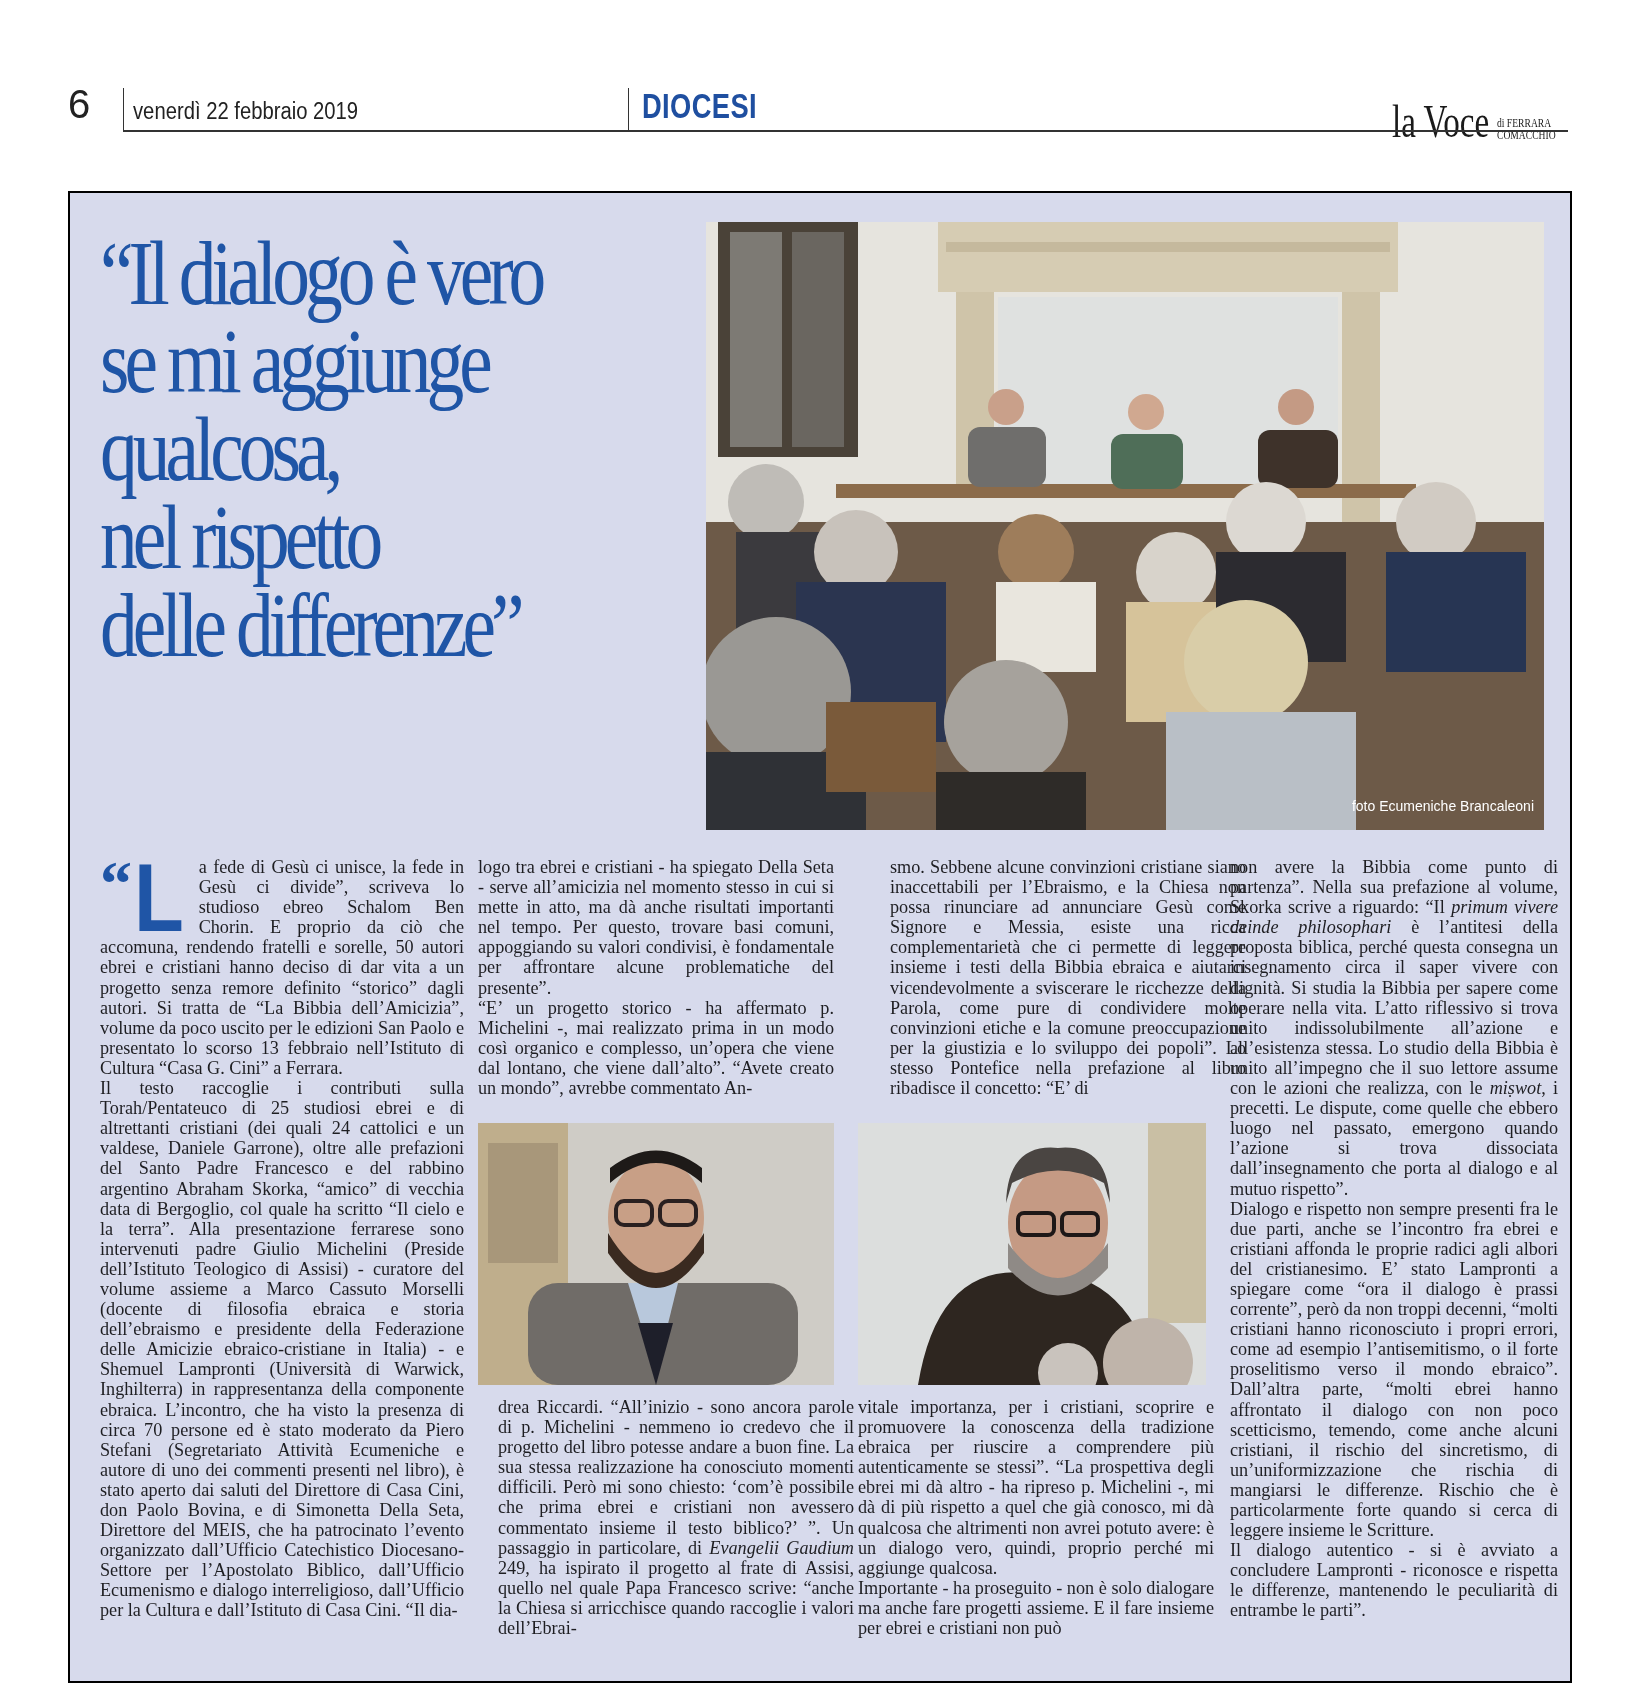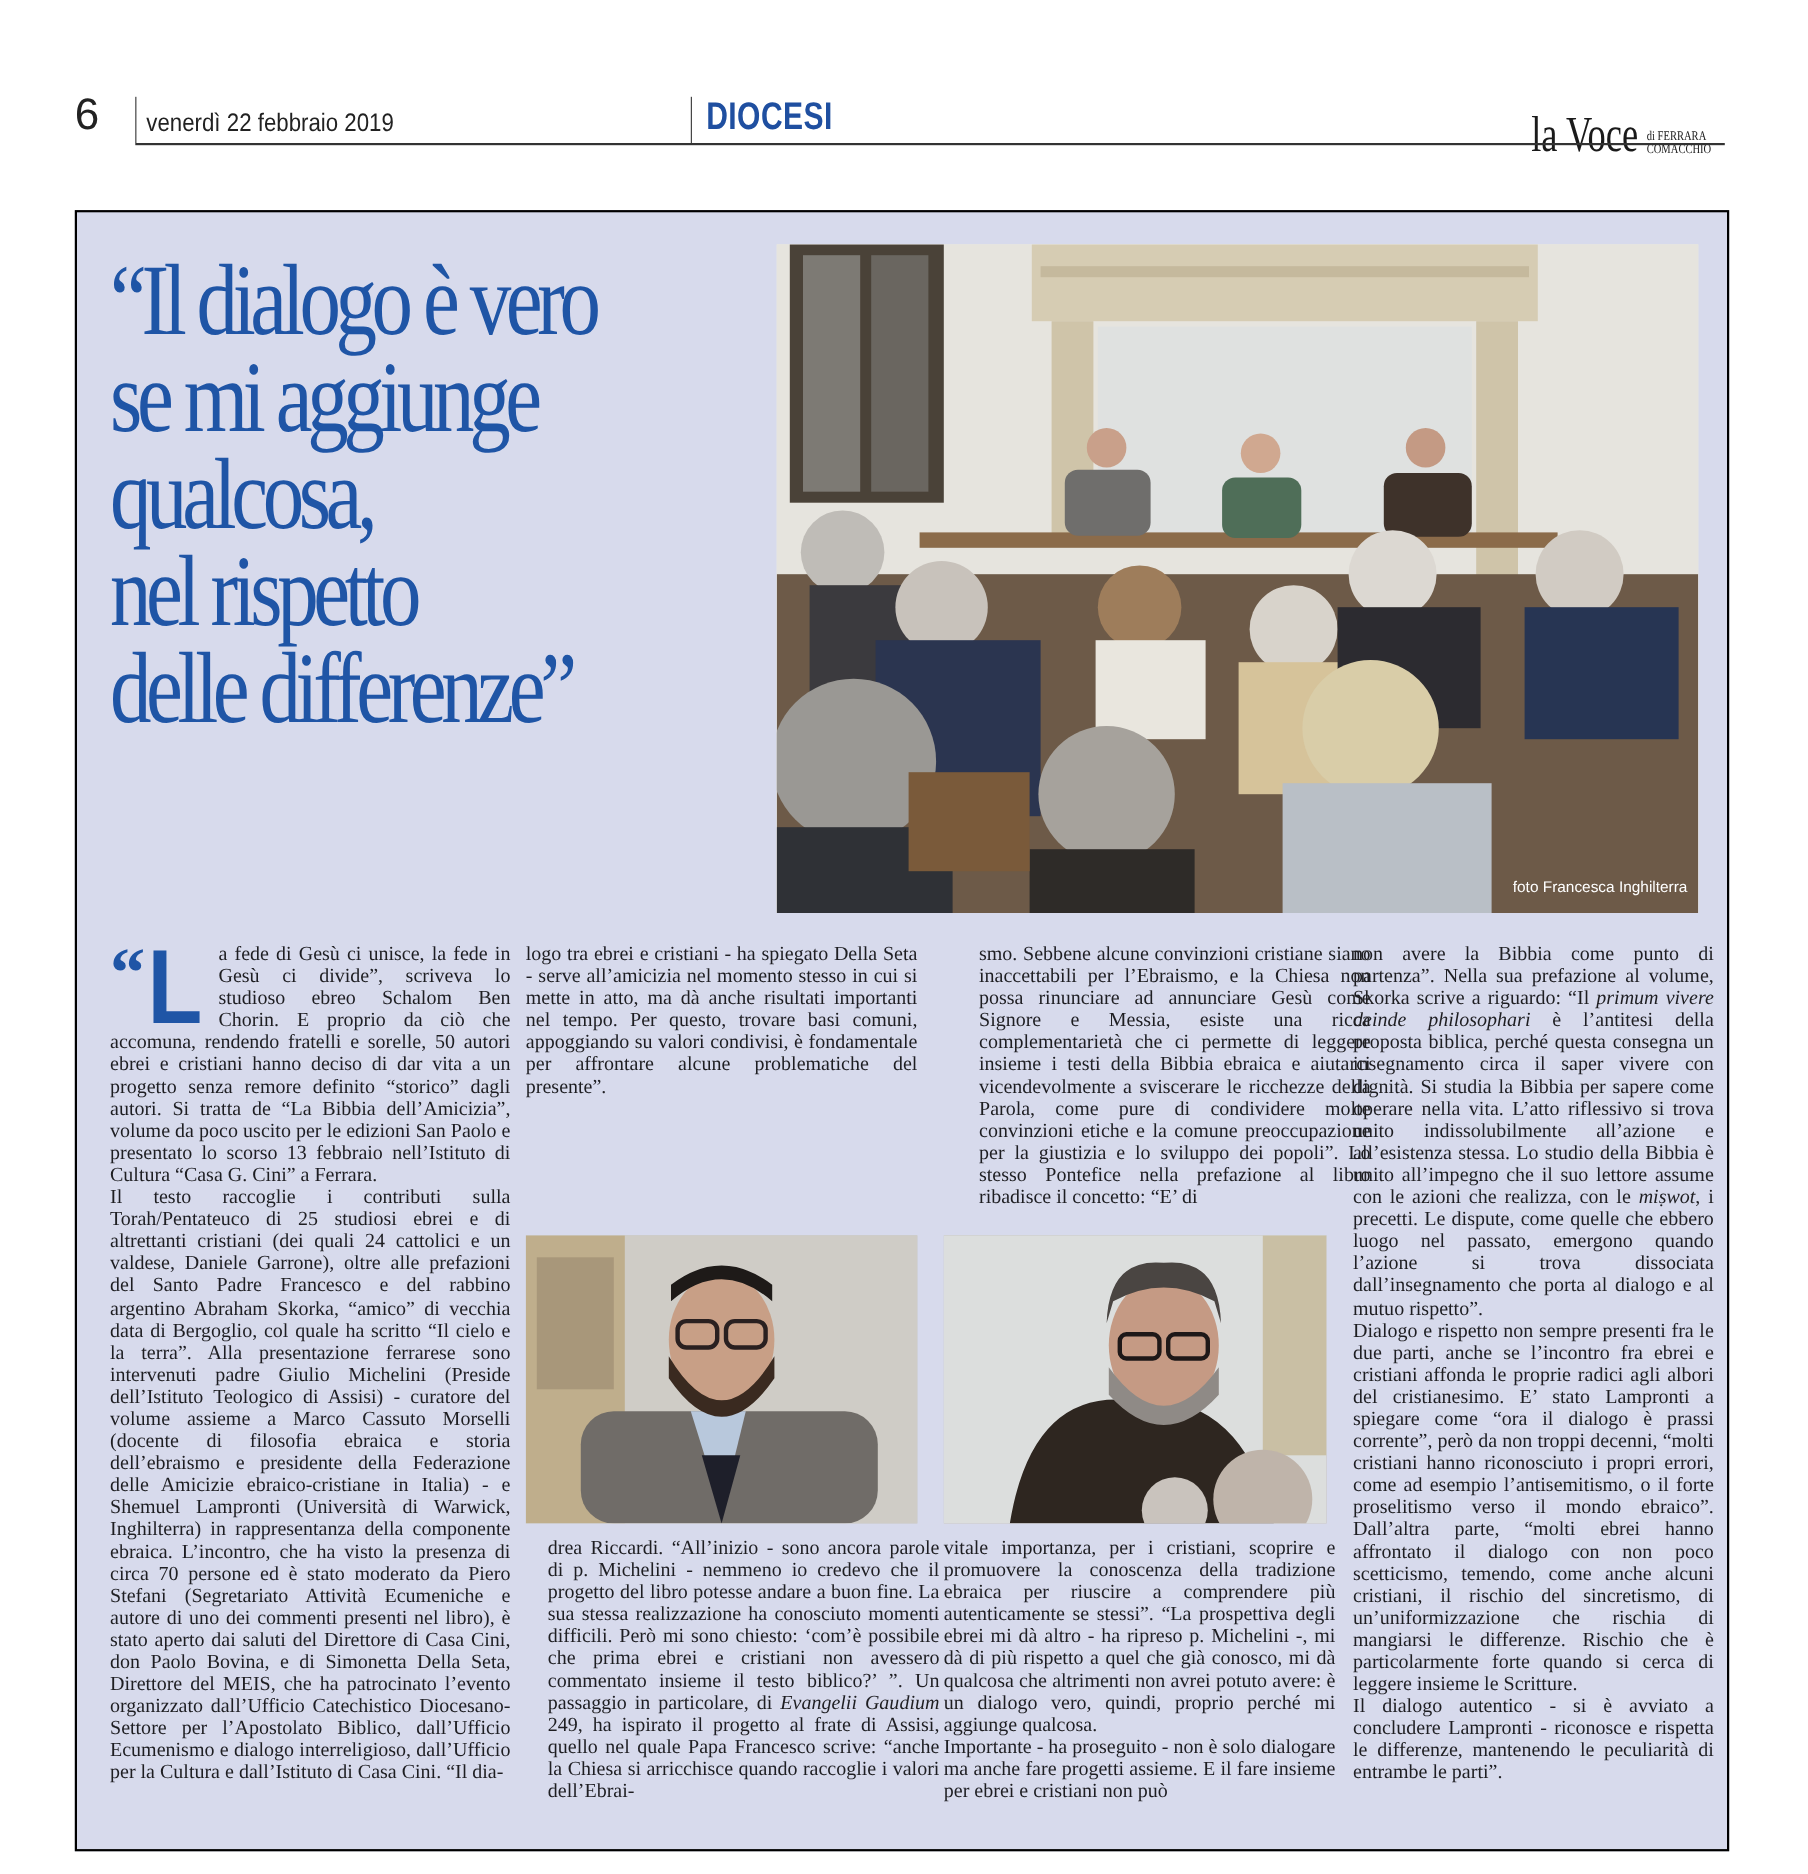--- a/index.html
+++ b/index.html
@@ -111,34 +111,35 @@
       <circle cx="730" cy="300" r="40" fill="#d1cbc3"></circle>
       <rect x="680" y="330" width="140" height="120" fill="#273553"></rect>
       <circle cx="540" cy="440" r="62" fill="#d9cda8"></circle>
       <rect x="460" y="490" width="190" height="118" fill="#b9bfc6"></rect>
       <circle cx="70" cy="470" r="75" fill="#9a9894"></circle>
       <rect x="0" y="530" width="160" height="78" fill="#2f3136"></rect>
       <circle cx="300" cy="500" r="62" fill="#a6a29c"></circle>
       <rect x="230" y="550" width="150" height="58" fill="#2e2b28"></rect>
       <rect x="120" y="480" width="110" height="90" fill="#7a5a3a"></rect>
     </svg>
-    <div class="photo-credit">foto Francesca Inghilterra</div>
+    <div class="photo-credit">foto Ecumeniche Brancaleoni</div>
   </div>
 
   <div class="col col1">
     <div class="dropcap-wrap">
       <span class="dropcap-quote">“</span>
       <span class="dropcap-letter">L</span>
     </div>
     <p>a fede di Gesù ci unisce, la fede in Gesù ci divide”, scriveva lo studioso ebreo Schalom Ben Chorin. E proprio da ciò che accomuna, rendendo fratelli e sorelle, 50 autori ebrei e cristiani hanno deciso di dar vita a un progetto senza remore definito “storico” dagli autori. Si tratta de “La Bibbia dell’Amicizia”, volume da poco uscito per le edizioni San Paolo e presentato lo scorso 13 febbraio nell’Istituto di Cultura “Casa G. Cini” a Ferrara.</p>
     <p>Il testo raccoglie i contributi sulla Torah/Pentateuco di 25 studiosi ebrei e di altrettanti cristiani (dei quali 24 cattolici e un valdese, Daniele Garrone), oltre alle prefazioni del Santo Padre Francesco e del rabbino argentino Abraham Skorka, “amico” di vecchia data di Bergoglio, col quale ha scritto “Il cielo e la terra”. Alla presentazione ferrarese sono intervenuti padre Giulio Michelini (Preside dell’Istituto Teologico di Assisi) - curatore del volume assieme a Marco Cassuto Morselli (docente di filosofia ebraica e storia dell’ebraismo e presidente della Federazione delle Amicizie ebraico-cristiane in Italia) - e Shemuel Lampronti (Università di Warwick, Inghilterra) in rappresentanza della componente ebraica. L’incontro, che ha visto la presenza di circa 70 persone ed è stato moderato da Piero Stefani (Segretariato Attività Ecumeniche e autore di uno dei commenti presenti nel libro), è stato aperto dai saluti del Direttore di Casa Cini, don Paolo Bovina, e di Simonetta Della Seta, Direttore del MEIS, che ha patrocinato l’evento organizzato dall’Ufficio Catechistico Diocesano-Settore per l’Apostolato Biblico, dall’Ufficio Ecumenismo e dialogo interreligioso, dall’Ufficio per la Cultura e dall’Istituto di Casa Cini. “Il dia-</p>
   </div>
 
   <div class="col col2a">
     <p>logo tra ebrei e cristiani - ha spiegato Della Seta - serve all’amicizia nel momento stesso in cui si mette in atto, ma dà anche risultati importanti nel tempo. Per questo, trovare basi comuni, appoggiando su valori condivisi, è fondamentale per affrontare alcune problematiche del presente”.</p>
+    <p>“E’ un progetto storico - ha affermato p. Michelini -, mai realizzato prima in un modo così organico e complesso, un’opera che viene dal lontano, che viene dall’alto”. “Avete creato un mondo”, avrebbe commentato An-</p>
   </div>
 
   <div class="portrait portrait1">
     <svg width="356" height="262" viewBox="0 0 356 262">
       <rect width="356" height="262" fill="#cfccc6"></rect>
       <rect x="0" y="0" width="90" height="262" fill="#bfae8c"></rect>
       <rect x="10" y="20" width="70" height="120" fill="#a8977a"></rect>
       <rect x="50" y="160" width="270" height="102" rx="30" fill="#706c68"></rect>
       <polygon points="150,160 200,160 178,250" fill="#b8c8dc"></polygon>
       <polygon points="160,200 195,200 178,262" fill="#1e1f2a"></polygon>

